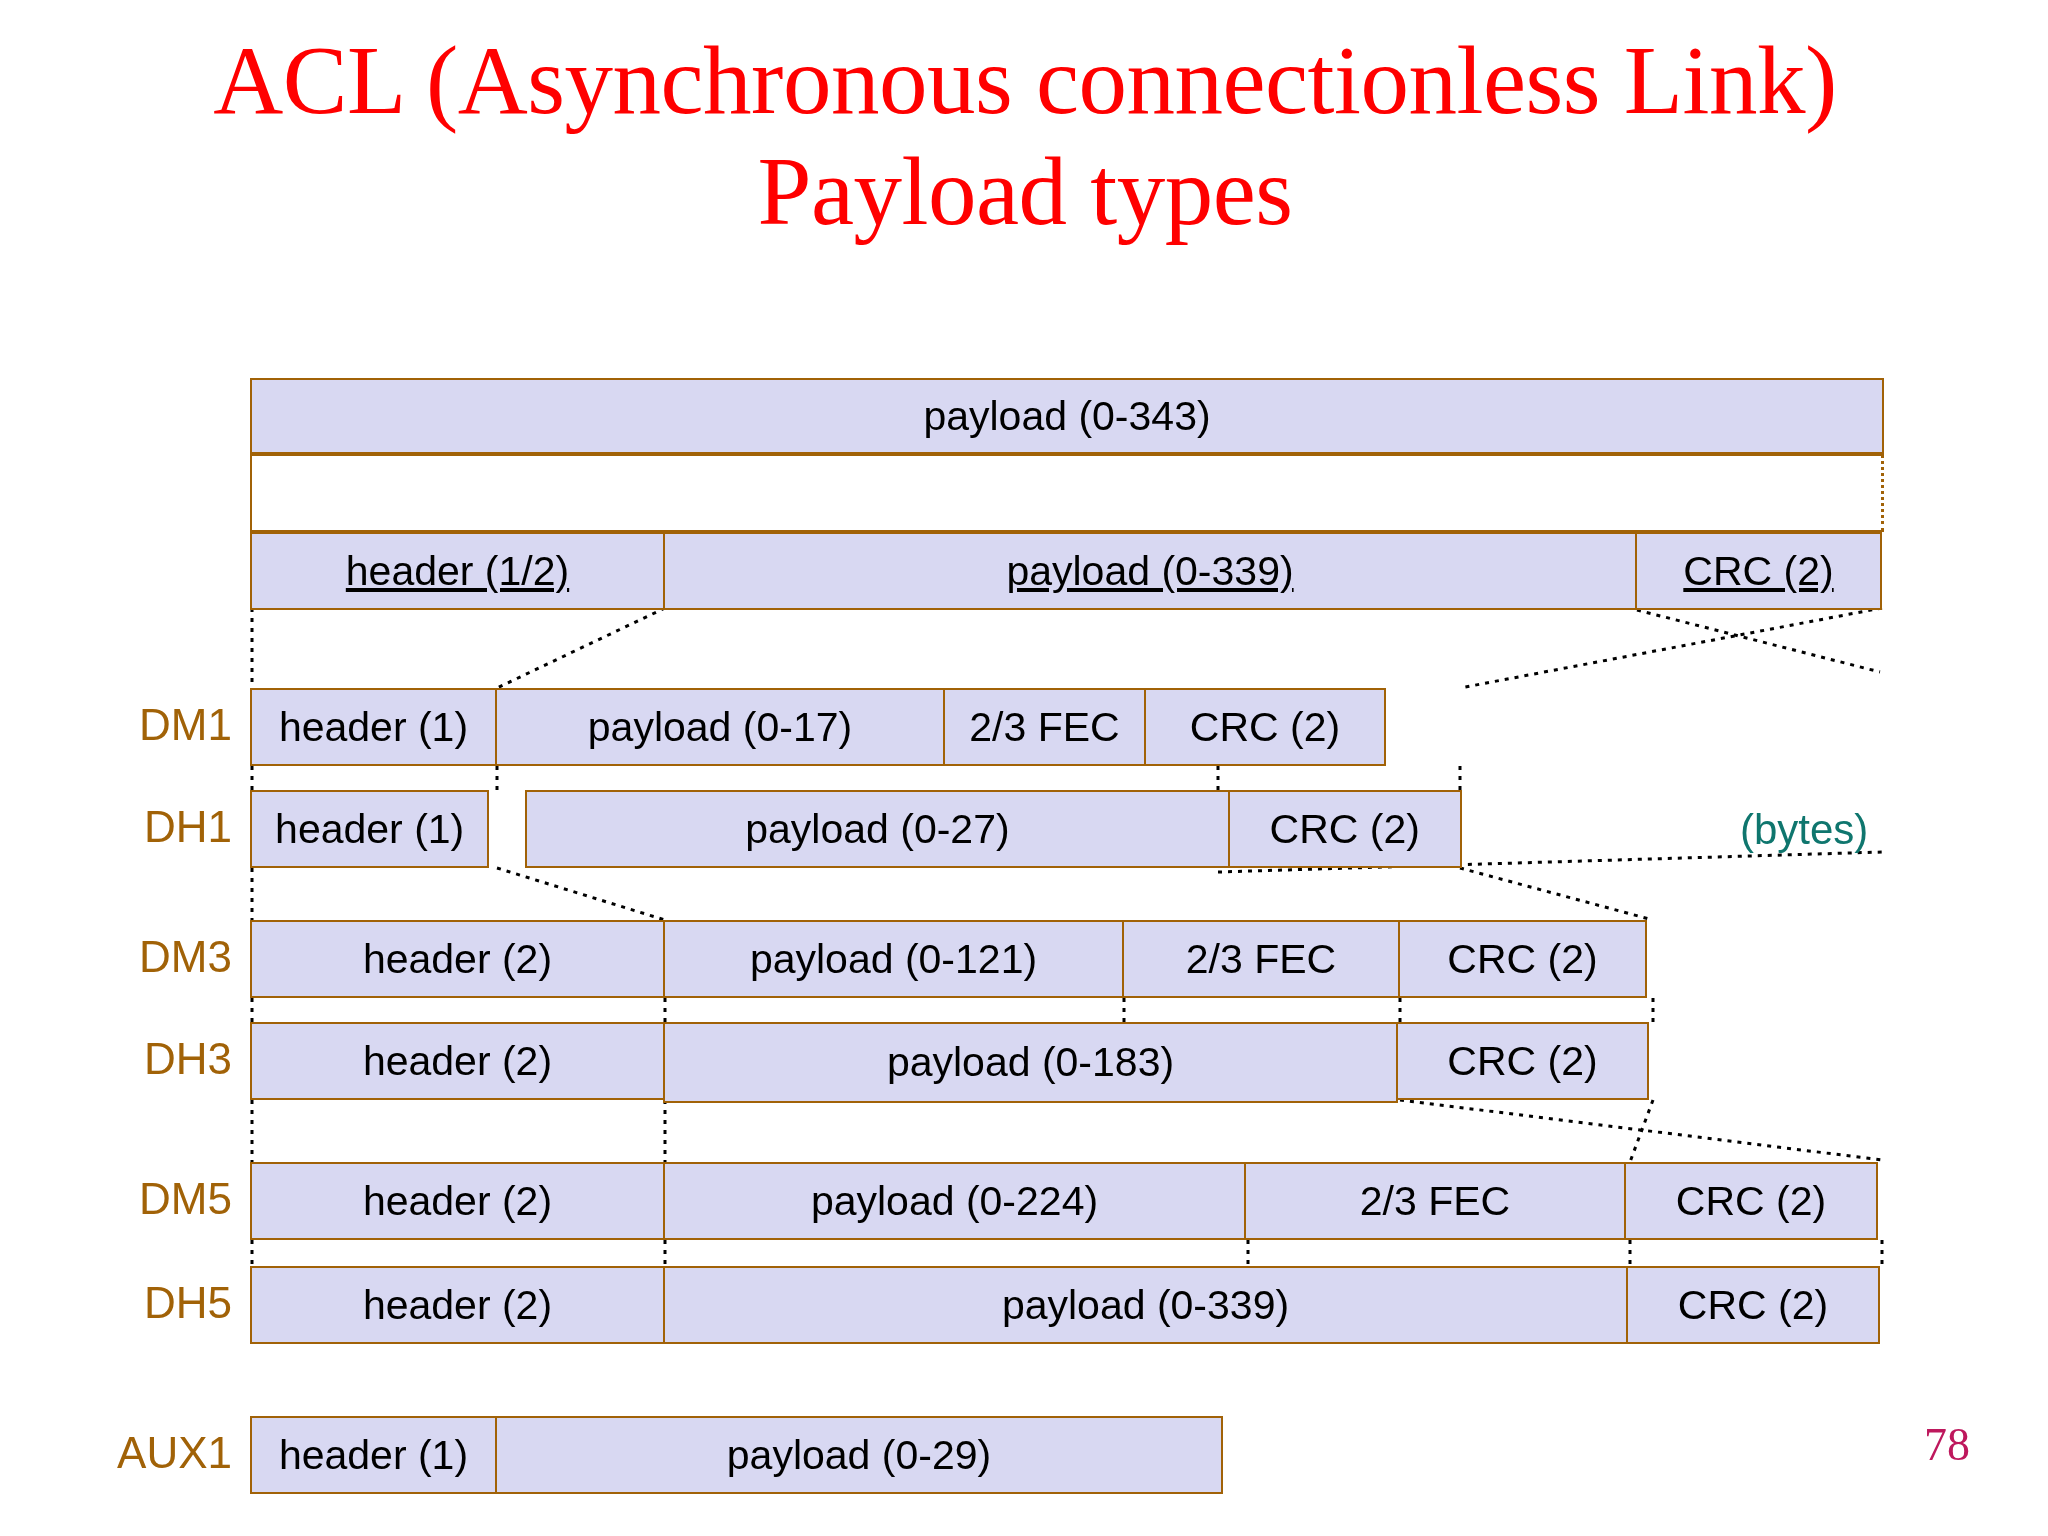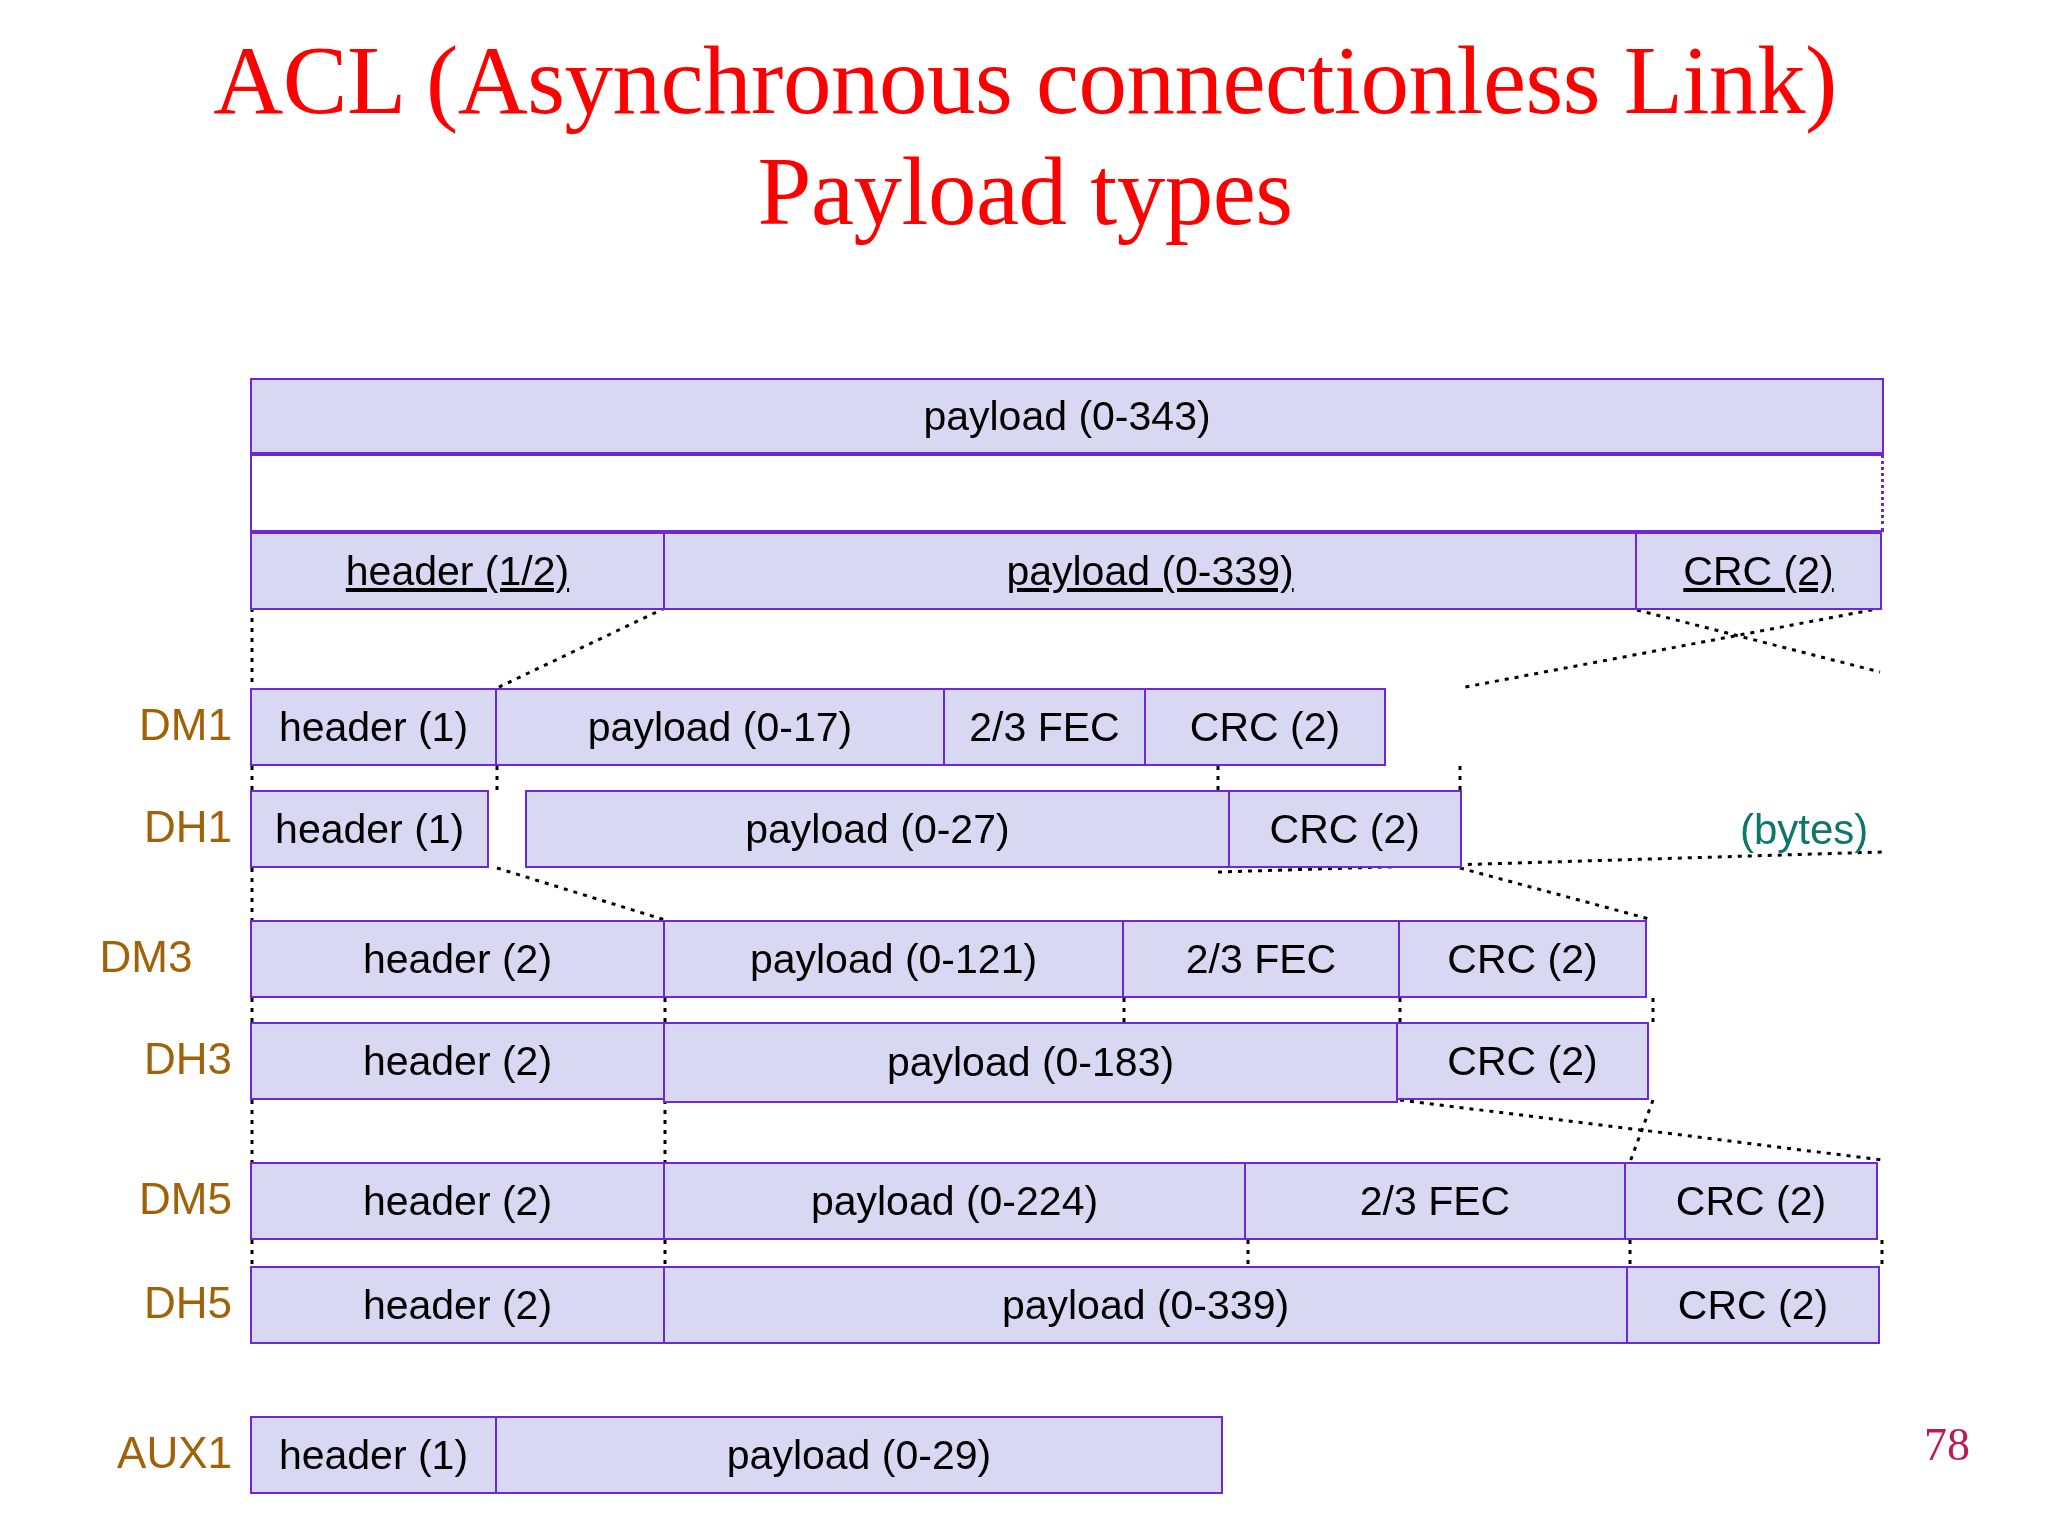--- a/index.html
+++ b/index.html
@@ -41,21 +41,21 @@
   }
 
   .row {
     position: absolute;
     display: flex;
     box-sizing: border-box;
   }
   .cell {
     box-sizing: border-box;
     background: #D8D8F2;
-    border: 2px solid #6d28d9;
+    border: 2px solid #a16207;
     display: flex;
     align-items: center;
     justify-content: center;
     font-family: "Liberation Sans", sans-serif;
     font-size: 41px;
     color: #000000;
     white-space: nowrap;
     overflow: hidden;
   }
   .cell + .cell {
@@ -180,21 +180,21 @@
 
     <div class="rowlabel" style="left:60px; top:802px; width:172px;">DH1</div>
     <div class="row" style="left:250px; top:790px; width:1212px; height:78px;">
       <div class="cell" style="width:247px; height:78px;">header (1)</div>
       <div class="cell" style="width:727px; height:78px;margin-left:36px;">payload (0-27)</div>
       <div class="cell" style="width:242px; height:78px;">CRC (2)</div>
     </div>
 
     <div class="sidenote" style="left:1740px; top:806px;">(bytes)</div>
 
-    <div class="rowlabel" style="left:60px; top:932px; width:172px;text-align:center;">DM3</div>
+    <div class="rowlabel" style="left:60px; top:932px; width:172px;">DM3</div>
     <div class="row" style="left:250px; top:920px; width:1403px; height:78px;">
       <div class="cell" style="width:415px; height:78px;">header (2)</div>
       <div class="cell" style="width:461px; height:78px;">payload (0-121)</div>
       <div class="cell" style="width:278px; height:78px;">2/3 FEC</div>
       <div class="cell" style="width:249px; height:78px;">CRC (2)</div>
     </div>
 
     <div class="rowlabel" style="left:60px; top:1034px; width:172px;">DH3</div>
     <div class="row" style="left:250px; top:1022px; width:1403px; height:78px;">
       <div class="cell" style="width:415px; height:78px;">header (2)</div>

